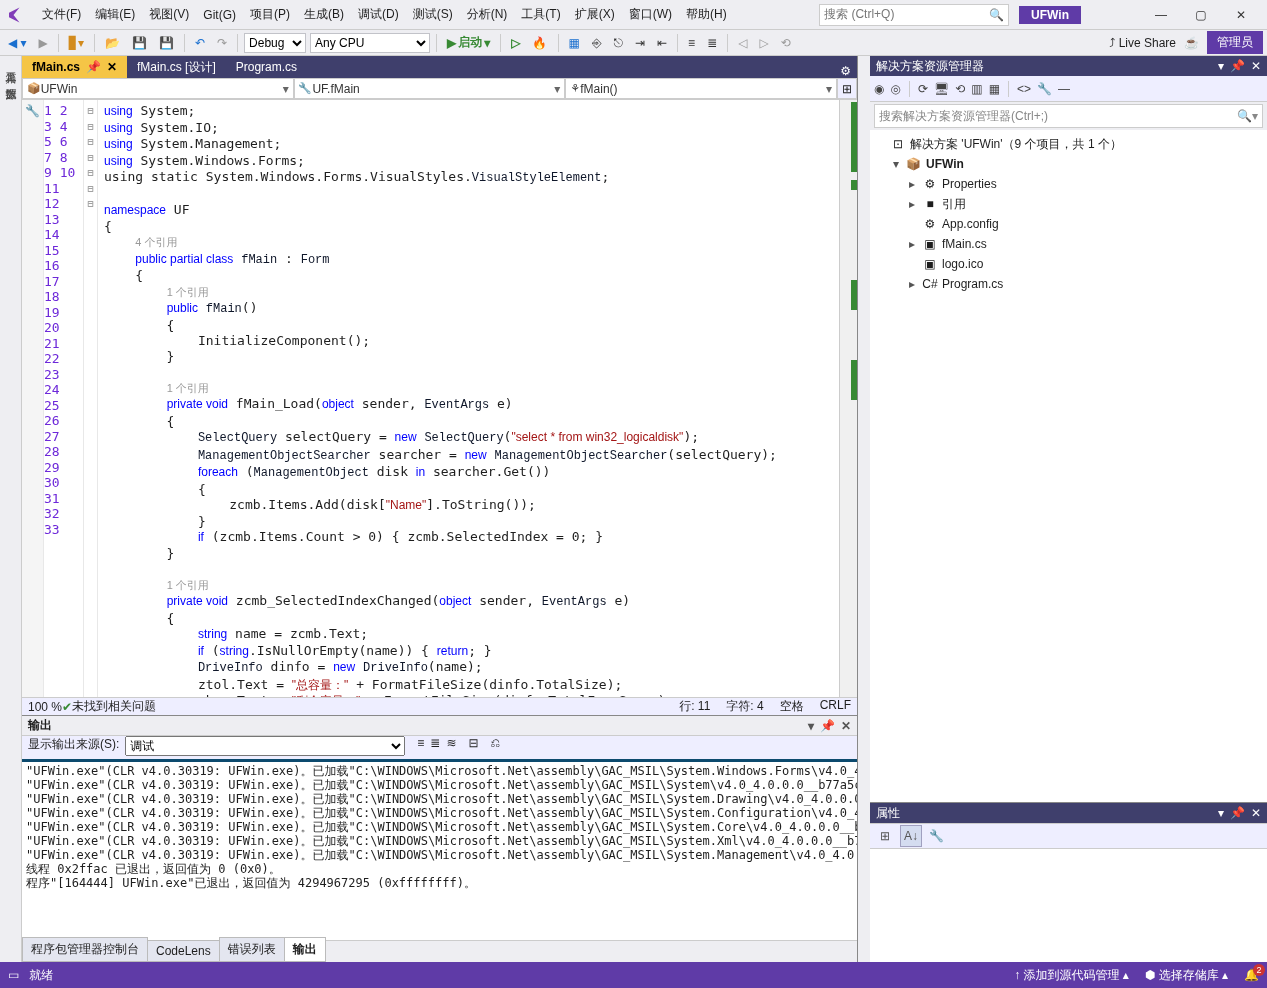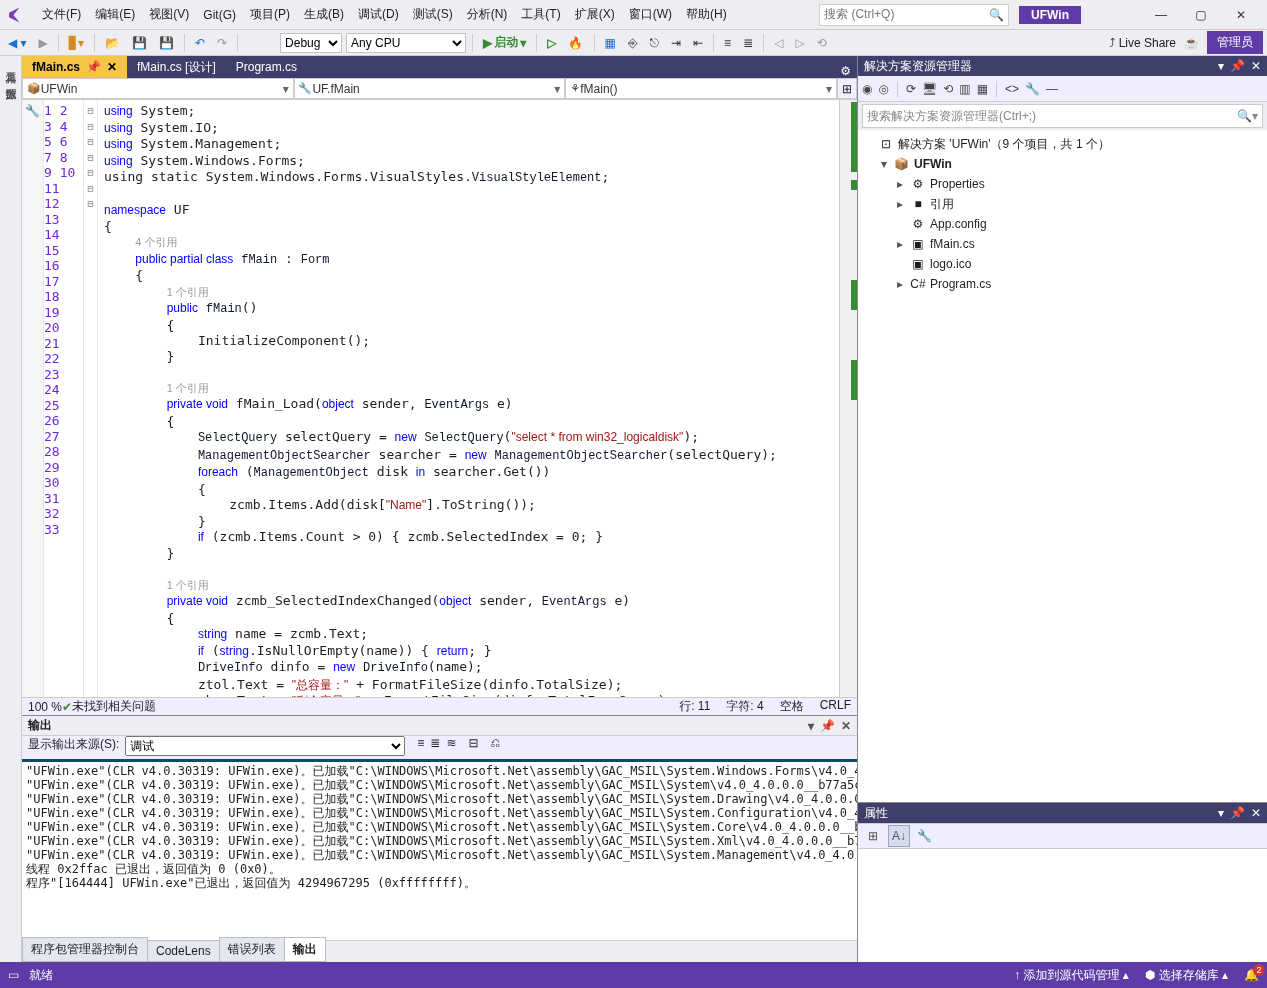--- a/index.html
+++ b/index.html
@@ -10,21 +10,21 @@
 .titlebar .search { width:190px; height:22px; border:1px solid #ccc; background:#fff; padding:0 4px; display:flex; align-items:center; color:#777; position:relative; }
 .titlebar .search .mag { position:absolute; right:4px; color:#555; }
 .titlebar .app-badge { background:#5f3ba7; color:#fff; padding:2px 12px; margin-left:10px; font-weight:bold; }
 .titlebar .winbtn { width:40px; height:28px; display:flex; align-items:center; justify-content:center; color:#333; }
 .menubar { height:24px; display:flex; align-items:center; padding:0 4px; gap:2px; }
 .menubar .mitem { padding:2px 6px; cursor:pointer; }
 .toolbar { height:26px; background:#eeeef2; border-bottom:1px solid #ccc; display:flex; align-items:center; padding:0 4px; gap:4px; }
 .toolbar .sep { width:1px; height:18px; background:#ccc; margin:0 2px; }
 .toolbar .btn { padding:2px 4px; display:flex; align-items:center; gap:2px; color:#333; }
 .toolbar select { height:20px; border:1px solid #c2c3c9; background:#fff; font-size:12px; }
-.toolbar .cfg { width:62px;margin-left:36px; } .toolbar .plat { width:120px; }
+.toolbar .cfg { width:62px; } .toolbar .plat { width:120px; }
 .toolbar .play { color:#388a34; font-weight:bold; }
 .toolbar .right { margin-left:auto; display:flex; align-items:center; gap:8px; }
 .toolbar .admin-btn { background:#5f3ba7; color:#fff; padding:3px 10px; }
 .mainrow { flex:1; display:flex; min-height:0; }
 .sidebar-left { width:22px; background:#eeeef2; border-right:1px solid #ccc; display:flex; flex-direction:column; align-items:center; padding-top:4px; gap:8px; }
 .sidebar-left .vtab { writing-mode:vertical-rl; font-size:11px; color:#444; padding:4px 2px; cursor:pointer; }
 .center-col { flex:1; display:flex; flex-direction:column; min-width:0; }
 .doc-tabs { height:22px; background:#3f3f6c; display:flex; align-items:flex-end; }
 .doc-tabs .dtab { height:22px; padding:0 10px; display:flex; align-items:center; color:#fff; gap:6px; }
 .doc-tabs .dtab.active { background:#f5c546; color:#000; font-weight:bold; }
@@ -46,21 +46,21 @@
 .editor-status .right { margin-left:auto; display:flex; gap:16px; }
 .output-panel { height:225px; display:flex; flex-direction:column; border-top:1px solid #888; }
 .output-panel .ohead { height:20px; background:#eeeef2; border-bottom:1px solid #ccc; display:flex; align-items:center; padding:0 6px; font-weight:bold; }
 .output-panel .ohead .ctrls { margin-left:auto; display:flex; gap:6px; color:#555;}
 .output-panel .otool { height:26px; display:flex; padding:0 6px; gap:6px; background:#eef; border-bottom:3px solid #0c4a6e; }
 .output-panel .otool select { width:280px; height:20px; }
 .output-panel .obody { flex:1; background:#fff; font-family:"NSimSun",Consolas,monospace; font-size:12px; line-height:14px; padding:2px 4px; overflow:hidden; white-space:pre; }
 .bottom-tabs { height:22px; background:#eeeef2; border-top:1px solid #ccc; display:flex; align-items:flex-end; }
 .bottom-tabs .btab { padding:3px 8px; border:1px solid #bbb; background:#e4e6f0; margin-right:-1px; font-size:12px;}
 .bottom-tabs .btab.active { background:#fff; font-weight:bold; }
-.right-col { width:410px; display:flex; flex-direction:column; border-left:1px solid #888; }
+.right-col { width:410px; display:flex; flex-direction:column; border-left:1px solid #888;padding-left:12px; }
 .panel-head { height:20px; background:#3f3f6c; color:#fff; display:flex; align-items:center; padding:0 6px; font-size:11px;}
 .panel-head .ctrls{ margin-left:auto; display:flex; gap:6px;}
 .sln-tools { height:26px; background:#eef; border-bottom:1px solid #ccc; display:flex; align-items:center; padding:0 4px; gap:6px; color:#444;}
 .sln-tools .sep { width:1px; height:16px; background:#ccc; margin:0 2px;}
 .sln-search { height:24px; border:1px solid #ccc; margin:2px 4px; display:flex; align-items:center; padding:0 4px; color:#888; position:relative; background:#fff;}
 .sln-search .mag{position:absolute;right:4px;}
 .tree { flex:1; background:#fff; padding:4px; overflow:auto; font-size:12px; }
 .tree .node { display:flex; align-items:center; height:20px; gap:4px; }
 .tree .exp { width:12px; color:#555; text-align:center; }
 .tree .ico { width:16px; text-align:center; }

